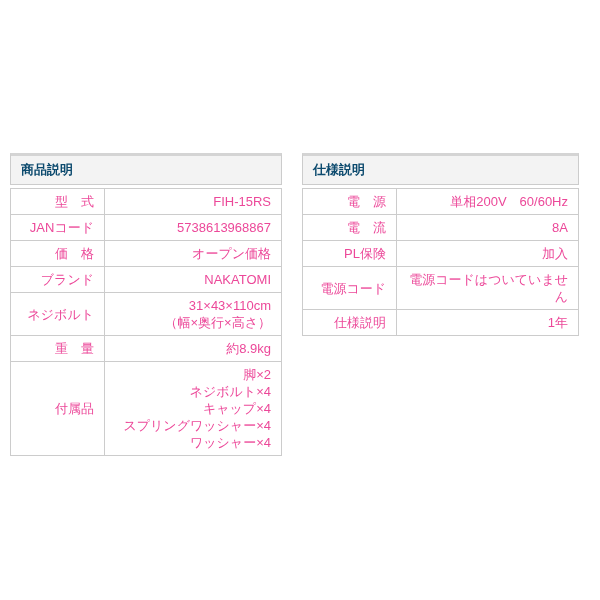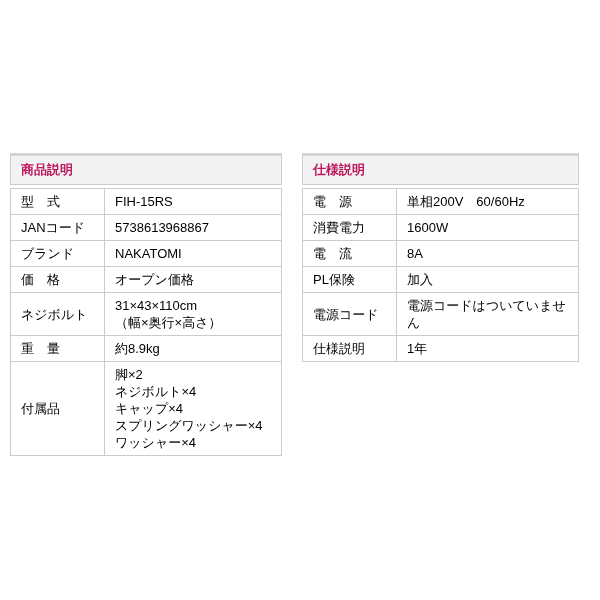--- a/index.html
+++ b/index.html
@@ -18,41 +18,41 @@
     top: 153px;
   }
   .panel-left  { left: 10px;  width: 272px; }
   .panel-right { left: 302px; width: 277px; }
 
   .caption {
     box-sizing: border-box;
     border: 1px solid #cccccc;
     border-top: 3px solid #d4d4d4;
     background: #f3f3f3;
-    color: #be185d;
+    color: #0c4a6e;
     font-size: 13px;
     font-weight: bold;
     line-height: 18px;
     padding: 5px 10px;
     margin-bottom: 3px;
   }
 
   table.spec-table {
     border-collapse: collapse;
     width: 100%;
     table-layout: fixed;
   }
   table.spec-table th,
   table.spec-table td {
     border: 1px solid #cccccc;
     font-size: 13px;
-    color: #000000;
+    color: #ec4899;
     line-height: 17px;
     padding: 4px 10px;
-    text-align: left;
+    text-align: right;
     vertical-align: middle;
     font-weight: normal;
     background: #ffffff;
   }
   table.spec-table th {
     width: 73px;
   }
   table.spec-table td {
     white-space: pre-line;
     word-break: break-word;
@@ -67,26 +67,26 @@
     <tbody>
       <tr>
         <th>型　式</th>
         <td>FIH-15RS</td>
       </tr>
       <tr>
         <th>JANコード</th>
         <td>5738613968867</td>
       </tr>
       <tr>
+        <th>価　格</th>
+        <td>オープン価格</td>
+      </tr>
+      <tr>
         <th>ブランド</th>
         <td>NAKATOMI</td>
-      </tr>
-      <tr>
-        <th>価　格</th>
-        <td>オープン価格</td>
       </tr>
       <tr>
         <th>ネジボルト</th>
         <td>31×43×110cm
 （幅×奥行×高さ）</td>
       </tr>
       <tr>
         <th>重　量</th>
         <td>約8.9kg</td>
       </tr>
@@ -104,24 +104,20 @@
 
 <div class="panel panel-right">
   <div class="caption">仕様説明</div>
   <table class="spec-table">
     <tbody>
       <tr>
         <th>電　源</th>
         <td>単相200V　60/60Hz</td>
       </tr>
       <tr>
-        <th>消費電力</th>
-        <td>1600W</td>
-      </tr>
-      <tr>
         <th>電　流</th>
         <td>8A</td>
       </tr>
       <tr>
         <th>PL保険</th>
         <td>加入</td>
       </tr>
       <tr>
         <th>電源コード</th>
         <td>電源コードはついていません</td>

